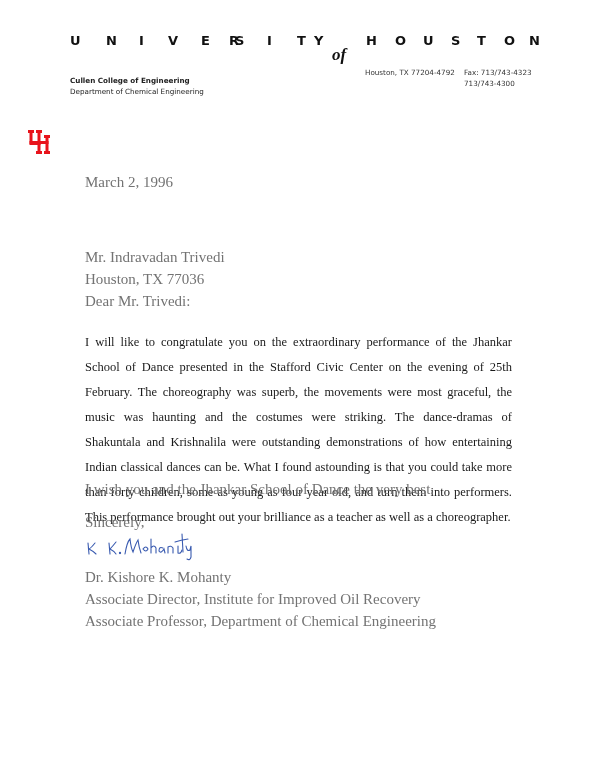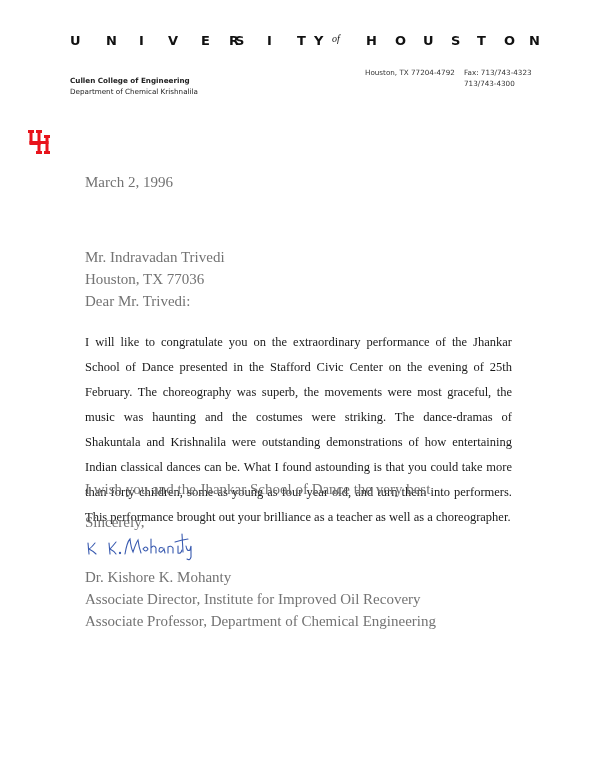--- a/index.html
+++ b/index.html
@@ -1,20 +1,20 @@
 <!DOCTYPE html>
 <html><head>
 <meta charset="utf-8">
 <style>
   html, body { margin:0; padding:0; background:#ffffff; }
   body { width:600px; height:758px; position:relative; overflow:hidden; font-family:"Liberation Serif", serif; color:#1a1a1a; }
   .abs { position:absolute; }
   .banner { left:0; top:33px; width:600px; height:20px; }
   .banner span { position:absolute; top:0; font-family:"DejaVu Sans", sans-serif; font-weight:bold; font-size:13px; color:#111; }
-  .banner span.of { font-family:"Liberation Serif", serif; font-style:italic; font-weight:normal; font-size:10px; top:0px; }
+  .banner span.of { font-family:"Liberation Serif", serif; font-style:italic; font-weight:bold; font-size:17px; top:12px; }
   .dept { font-family:"DejaVu Sans", sans-serif; font-size:7.2px; color:#222; line-height:11px; }
   .dept .bold { font-weight:bold;margin-top:8px; }
   .addr { font-family:"DejaVu Sans", sans-serif; font-size:7.2px; color:#333; line-height:11px; }
   .logo { left:27px; top:128px; width:24px; height:28px; }
   .letter-text { font-size:15px; line-height:22px; color:#737373; }
   .para { left:85px; top:330px; width:427px; text-align:justify; text-align-last:left; font-size:12.5px; line-height:25px; }
   .sig { left:85px; top:530px; width:140px; height:32px; }
 </style>
 </head>
 <body>
@@ -38,21 +38,21 @@
   <span style="left:395px">O</span>
   <span style="left:423px">U</span>
   <span style="left:451px">S</span>
   <span style="left:477px">T</span>
   <span style="left:504px">O</span>
   <span style="left:529px">N</span>
 </div>
 
 <div class="abs dept" style="left:70px; top:67px;">
   <div class="bold">Cullen College of Engineering</div>
-  <div>Department of Chemical Krishnalila</div>
+  <div>Department of Chemical Engineering</div>
 </div>
 
 <div class="abs addr" style="left:365px; top:67px;">Houston, TX 77204-4792</div>
 <div class="abs addr" style="left:464px; top:67px;">
   <div>Fax: 713/743-4323</div>
   <div>713/743-4300</div>
 </div>
 
 <div class="abs logo">
   <svg width="24" height="28" viewBox="0 0 24 28">

